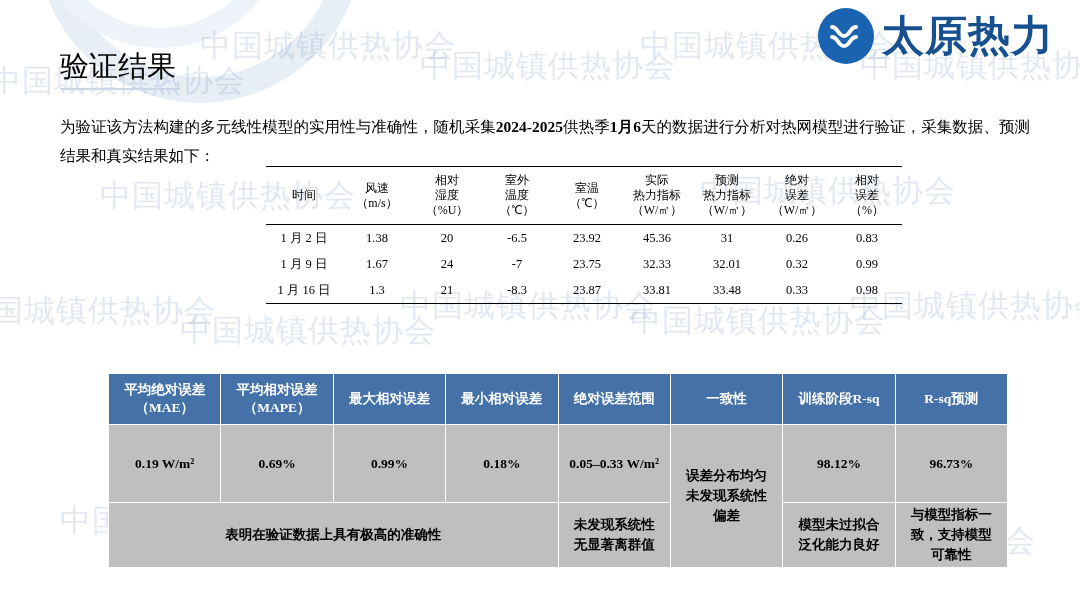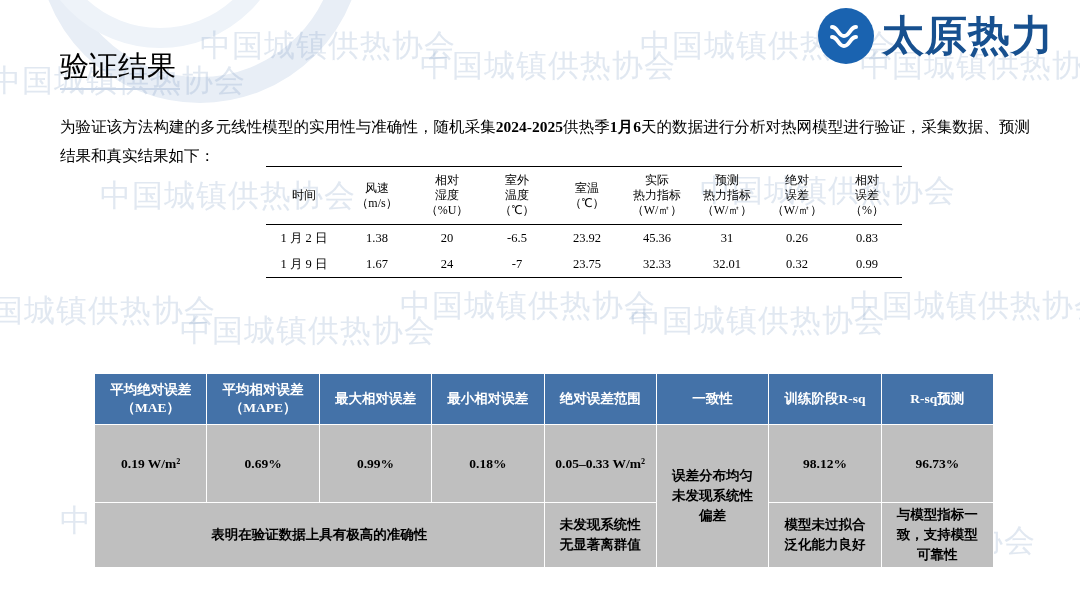--- a/index.html
+++ b/index.html
@@ -137,21 +137,21 @@
     height: 22px;
     font-size: 12.5px;
   }
   .col-time { min-width: 62px; }
   .col-n { min-width: 56px; }
 
   
   .summary-wrap {
     position: absolute;
     top: 373px;
-    left: 94px;
+    left: 108px;
     width: 900px;
     z-index: 8;
   }
   table.summary {
     border-collapse: collapse;
     width: 900px;
     table-layout: fixed;
     font-family: "Liberation Serif", serif;
   }
   table.summary th {
@@ -268,20 +268,31 @@
         <tr>
           <td>1 月 9 日</td>
           <td>1.67</td>
           <td>24</td>
           <td>-7</td>
           <td>23.75</td>
           <td>32.33</td>
           <td>32.01</td>
           <td>0.32</td>
           <td>0.99</td>
+        </tr>
+        <tr>
+          <td>1 月 16 日</td>
+          <td>1.3</td>
+          <td>21</td>
+          <td>-8.3</td>
+          <td>23.87</td>
+          <td>33.81</td>
+          <td>33.48</td>
+          <td>0.33</td>
+          <td>0.98</td>
         </tr>
       </tbody>
   </table>
 </div>
 
 <div class="summary-wrap">
   <table class="summary">
     <thead>
       <tr id="sm-head">
           <th>

